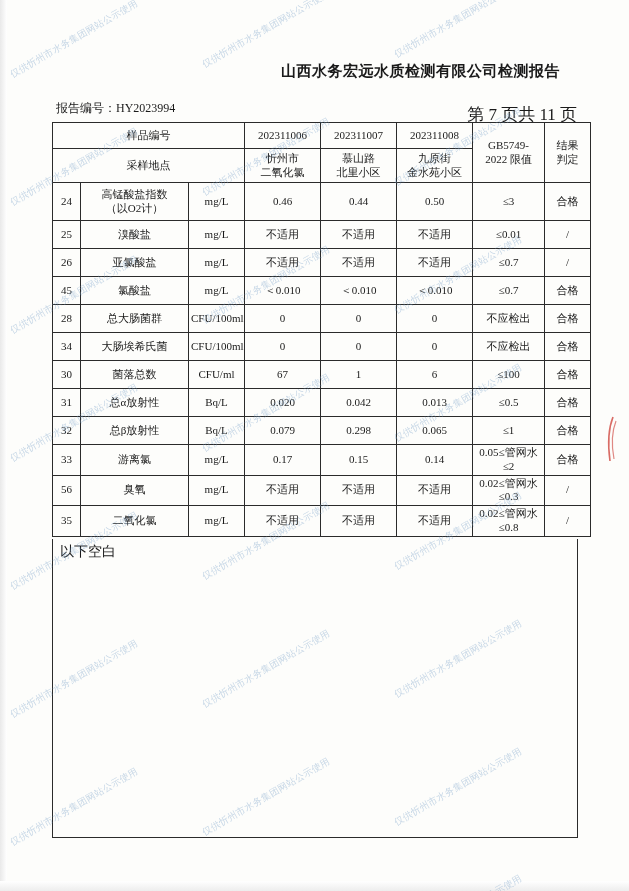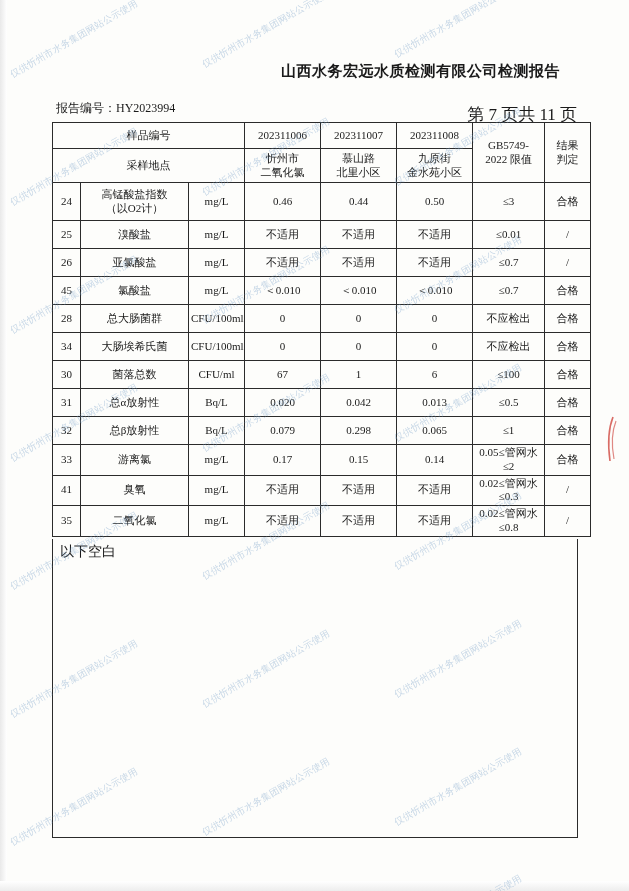--- a/index.html
+++ b/index.html
@@ -316,21 +316,21 @@
         <td class="item-cell">游离氯</td>
         <td class="unit-small">mg/L</td>
         <td>0.17</td>
         <td>0.15</td>
         <td>0.14</td>
         <td class="small-limit">0.05≤管网水≤2</td>
         <td>合格</td>
       </tr>
 
       <tr class="row-data">
-        <td>41</td>
+        <td>56</td>
         <td class="item-cell">臭氧</td>
         <td class="unit-small">mg/L</td>
         <td>不适用</td>
         <td>不适用</td>
         <td>不适用</td>
         <td class="small-limit">0.02≤管网水≤0.3</td>
         <td>/</td>
       </tr>
 
       <tr class="row-data">

